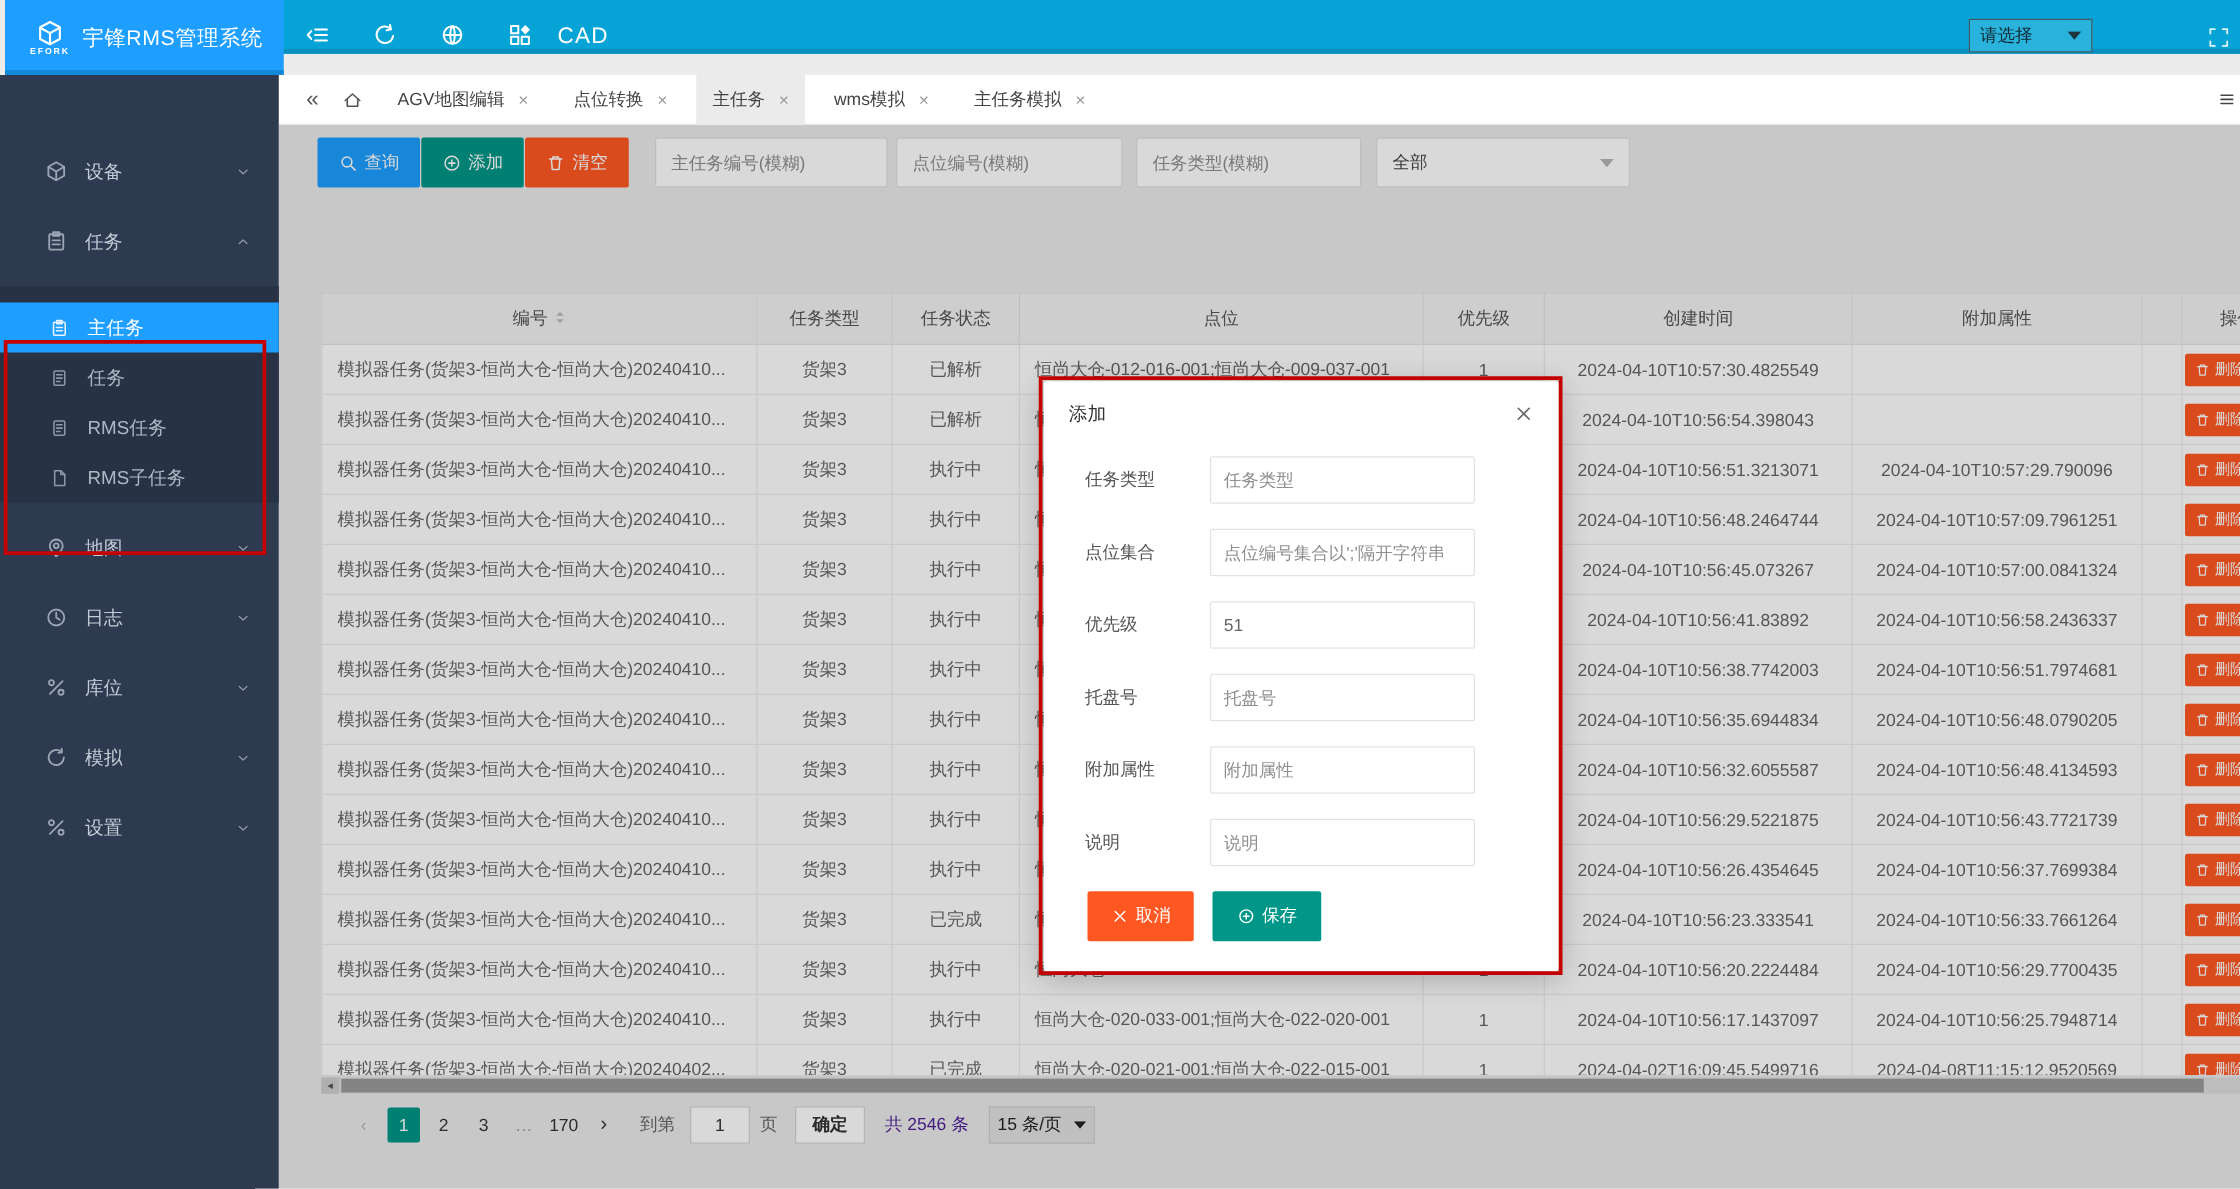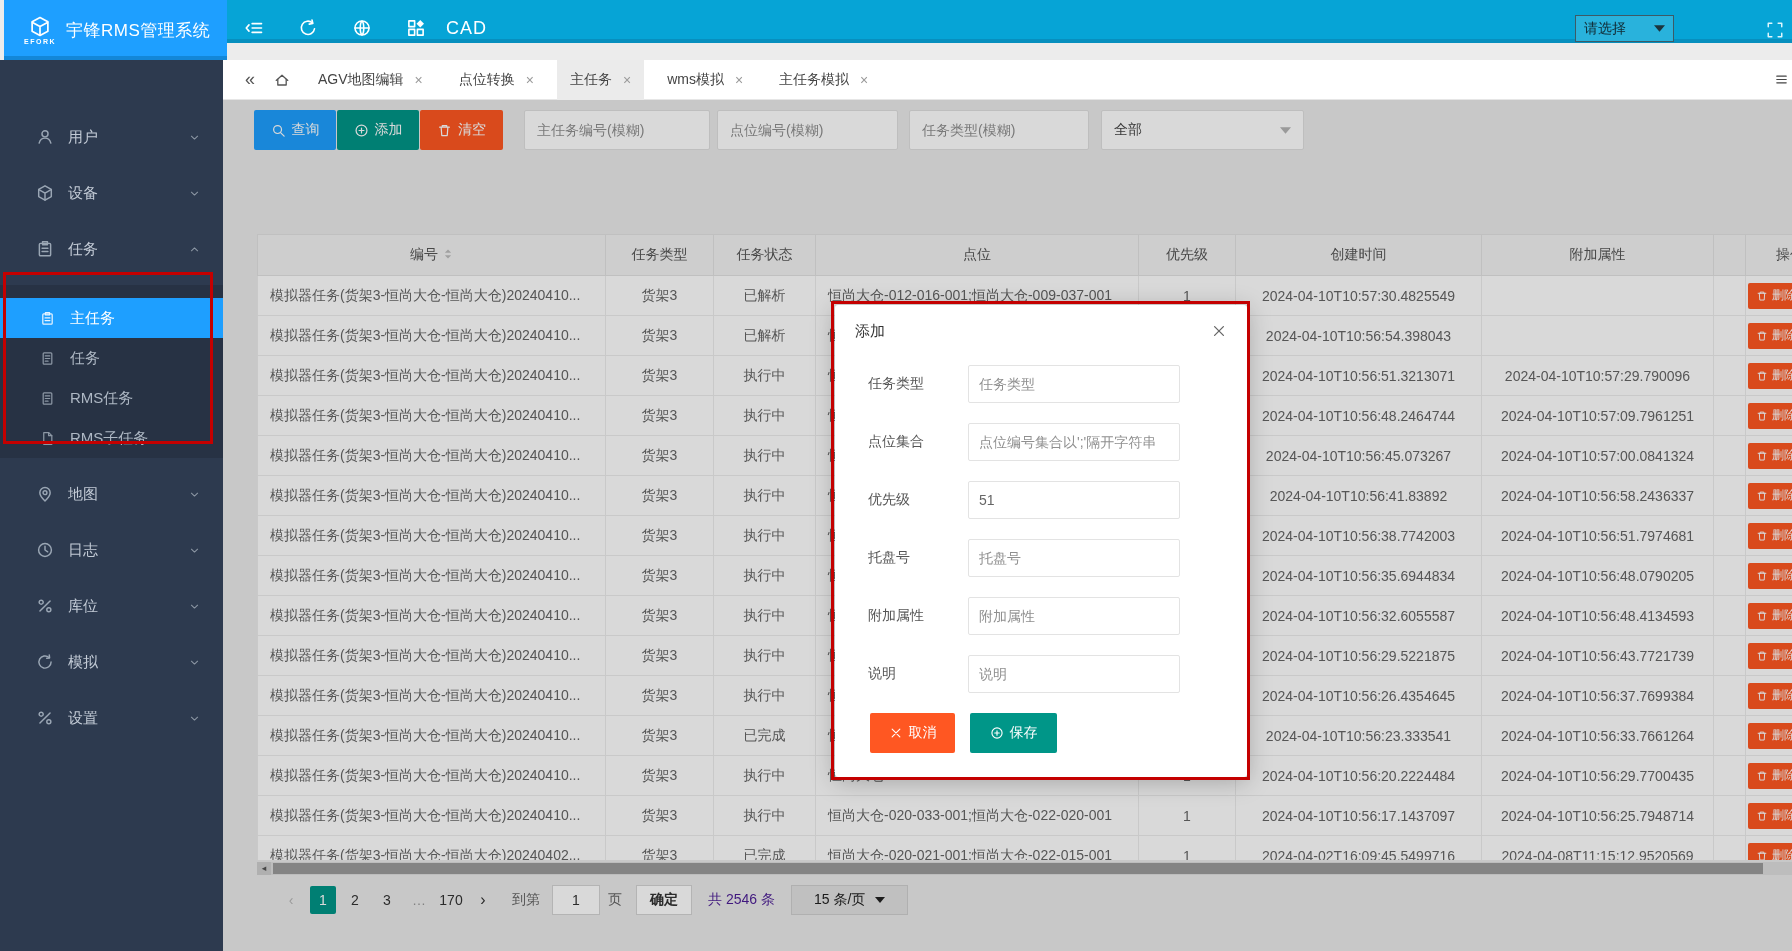--- a/index.html
+++ b/index.html
@@ -95,21 +95,21 @@
   .pg.prev{color:#b5b5b5}
   .pg.next{color:#333;font-size:16px}
   .pg.active{background:#009688;color:#fff;border-radius:2px}
   .pg.dots{color:#999}
   .goto-label{margin:0 4px 0 10px;color:#666}
   .goto-input{width:42px;height:26px;border:1px solid #d4d4d4;background:#fff;text-align:center;margin:0 8px;font-size:14px;color:#333}
   .unit{color:#666;margin-right:14px}
   .confirm{height:30px;padding:0 13px;background:#fff;border:1px solid #d4d4d4;margin-right:16px;font-size:14px;
            font-weight:bold;color:#333;cursor:pointer}
   .total{margin-right:16px;color:#4c1d95}
-  .sizer{height:28px;padding:0 22px;background:#e2e2e2;border:1px solid #cfcfcf;display:flex;align-items:center;gap:10px;
+  .sizer{height:28px;padding:0 6px;background:#e2e2e2;border:1px solid #cfcfcf;display:flex;align-items:center;gap:10px;
          color:#222;cursor:pointer}
   .sizer .cd{width:10px;height:6px;color:#222}
 
   
   .shade{position:absolute;inset:0;background:rgba(0,0,0,0.15);z-index:50}
   .modal{position:absolute;left:612px;top:205px;width:412px;height:472px;background:#fff;z-index:60;border-radius:3px;
          box-shadow:0 4px 24px rgba(0,0,0,.25);box-sizing:border-box}
   .m-head{height:52px;display:flex;align-items:center;justify-content:space-between;padding:0 20px;font-size:15px;color:#333}
   .m-close{width:16px;height:16px;color:#666;cursor:pointer}
   .m-body{padding:8px 0 0 33px}
@@ -191,34 +191,20 @@
   </div>
   <span class="fullscreen ig" data-icon="fullscreen-icon">
       <svg viewBox="0 0 16 16" fill="none" stroke="currentColor" stroke-width="1.3" stroke-linecap="round" stroke-linejoin="round">
         <path d="M2 5.2V2h3.2M10.8 2H14v3.2M14 10.8V14h-3.2M5.2 14H2v-3.2"></path>
       </svg>
     </span>
 </header>
 
 <aside class="sidebar">
   <nav id="side-menu">
-      <div class="s-item">
-        <span class="ic ig" data-icon="user-icon">
-          <svg viewBox="0 0 16 16" fill="none" stroke="currentColor" stroke-width="1.3" stroke-linecap="round" stroke-linejoin="round">
-            <circle cx="8" cy="5.2" r="2.7"></circle>
-            <path d="M2.8 13.4c.8-2.9 2.9-4.4 5.2-4.4s4.4 1.5 5.2 4.4"></path>
-          </svg>
-        </span>
-        <span class="lbl">用户</span>
-        <span class="chev ig" data-icon="chevron-down-icon">
-          <svg viewBox="0 0 16 16" fill="none" stroke="currentColor" stroke-width="1.3" stroke-linecap="round" stroke-linejoin="round">
-            <path d="M4.2 6.4 8 9.9l3.8-3.5"></path>
-          </svg>
-        </span>
-      </div>
       <div class="s-item">
         <span class="ic ig" data-icon="device-icon">
           <svg viewBox="0 0 16 16" fill="none" stroke="currentColor" stroke-width="1.3" stroke-linecap="round" stroke-linejoin="round">
             <path d="M8 1.6 13.6 4.8v6.4L8 14.4 2.4 11.2V4.8z"></path>
             <path d="M8 8.2 2.6 5M8 8.2l5.4-3.2M8 8.2v6"></path>
           </svg>
         </span>
         <span class="lbl">设备</span>
         <span class="chev ig" data-icon="chevron-down-icon">
           <svg viewBox="0 0 16 16" fill="none" stroke="currentColor" stroke-width="1.3" stroke-linecap="round" stroke-linejoin="round">

